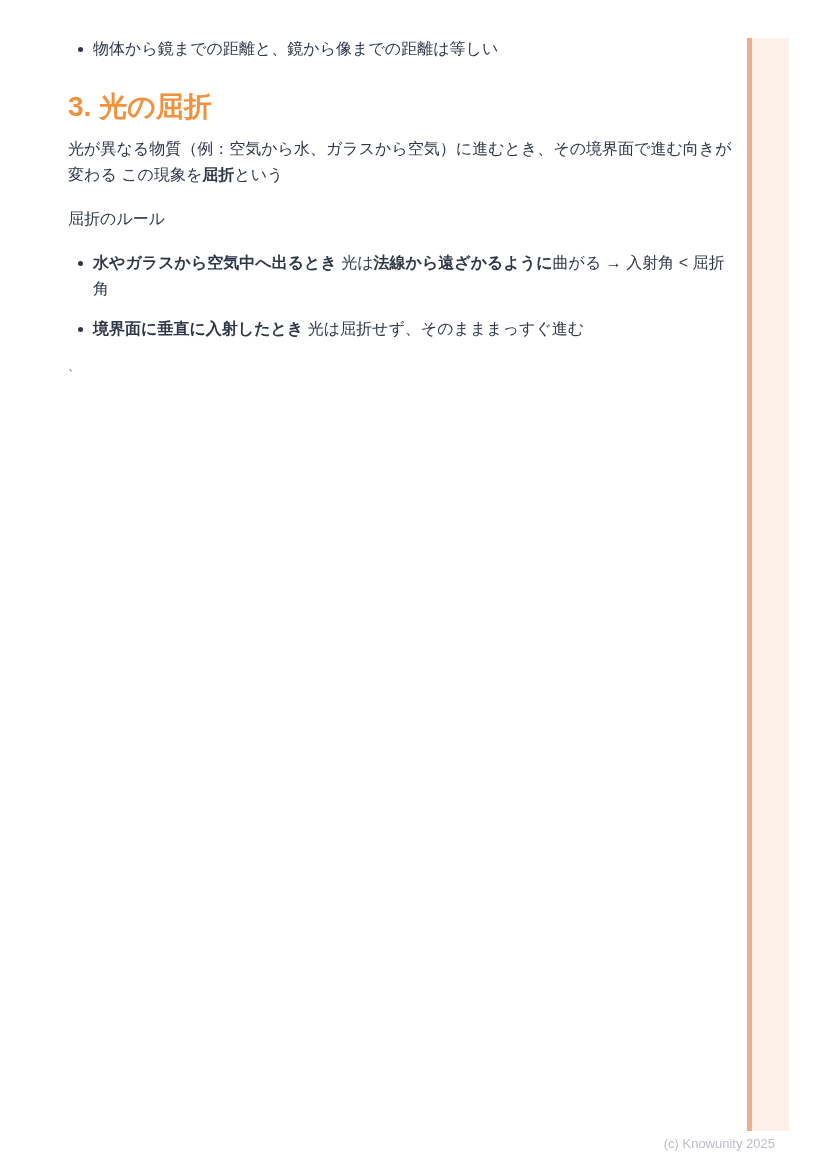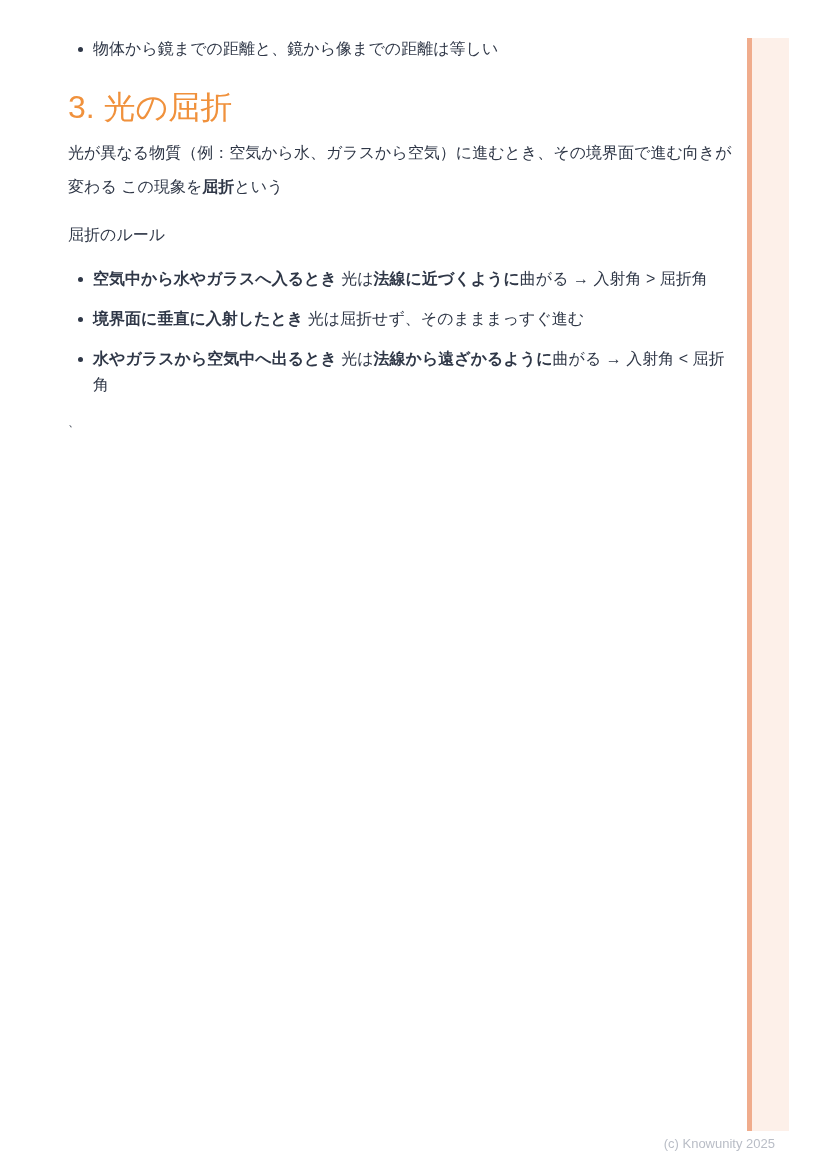--- a/index.html
+++ b/index.html
@@ -55,29 +55,29 @@
     background: currentColor;
   }
   .rules-list li {
     margin-bottom: 14px;
   }
   .rules-list li:last-child {
     margin-bottom: 0;
   }
   .heading {
     margin: 30px 0 0 0;
-    font-size: 32px;
+    font-size: 28px;
     line-height: 30px;
-    font-weight: 400;
+    font-weight: 700;
     color: var(--heading-color, #f0913c);
   }
   .para {
     margin: 14px 0 0 0;
     font-size: 16px;
-    line-height: 34px;
+    line-height: 26px;
   }
   .subheading {
     margin: 18px 0 0 0;
     font-size: 16px;
     line-height: 26px;
     font-weight: 400;
   }
   .rules-list {
     margin-top: 18px;
   }
@@ -115,28 +115,25 @@
     </ul>
 
     <h2 class="heading">3. 光の屈折</h2>
 
     <p class="para"><span>光が異なる物質（例：空気から水、ガラスから空気）に進むとき、その境界面で進む向きが変わる この現象を</span><strong>屈折</strong><span>という</span></p>
 
     <p class="subheading">屈折のルール</p>
 
     <ul class="bullet-list rules-list">
 
-    <li>
-        <span><strong>空気中から水やガラスへ入るとき</strong><span> 光は</span><strong>法線に近づくように</strong><span>曲がる → 入射角 &gt; 屈折角</span></span>
+        <li>
+        <span><strong>水やガラスから空気中へ出るとき</strong><span> 光は</span><strong>法線から遠ざかるように</strong><span>曲がる → 入射角 &lt; 屈折角</span></span>
       </li>
         <li>
         <span><strong>境界面に垂直に入射したとき</strong><span> 光は屈折せず、そのまままっすぐ進む</span></span>
-      </li>
-        <li>
-        <span><strong>水やガラスから空気中へ出るとき</strong><span> 光は</span><strong>法線から遠ざかるように</strong><span>曲がる → 入射角 &lt; 屈折角</span></span>
       </li>
       </ul>
 
     <div class="stray">、</div>
 
   </div>
 
   <div class="footer">(c) Knowunity 2025</div>
 
 </div>

